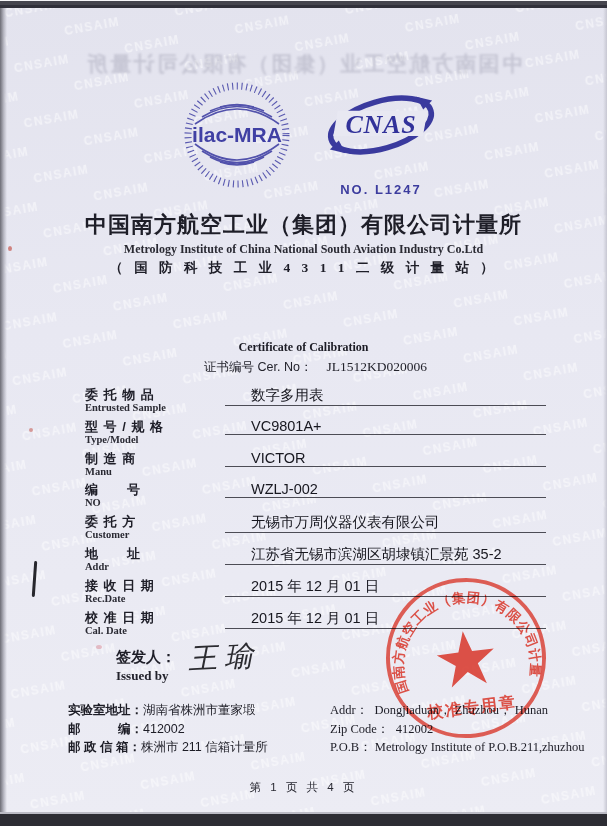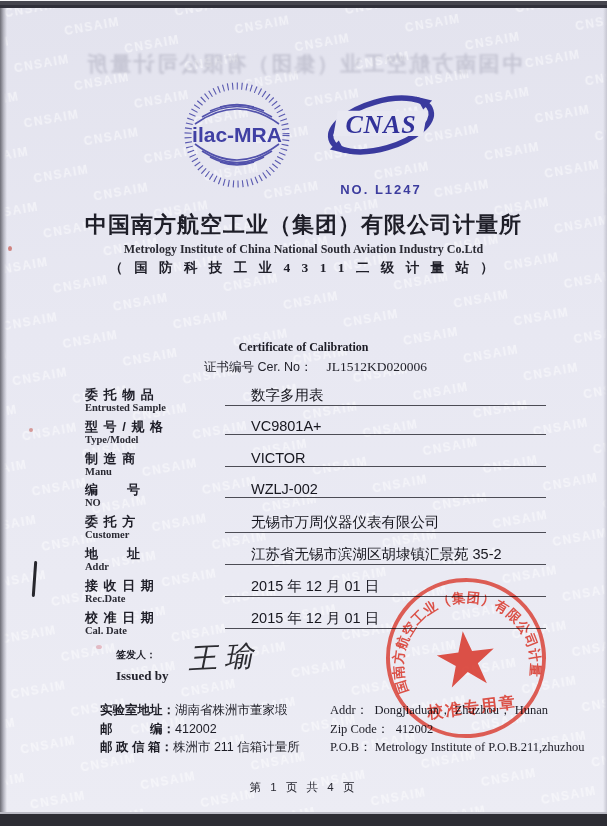--- a/index.html
+++ b/index.html
@@ -65,33 +65,33 @@
   .frow { display:flex; height:31.8px; align-items:flex-start; }
   .flabel { width:140px; padding-top:2px; }
   .flabel .zh { font-size:13px; font-weight:bold; color:#1e1e28; letter-spacing:1px;
                 line-height:14px; white-space:nowrap; }
   .flabel .en { font-size:10.5px; font-weight:bold; color:#2a2a33; line-height:12px;
                 font-family:"Liberation Serif",serif; white-space:nowrap; }
   .fvalue { flex:1; border-bottom:1px solid #4c4c55; padding-left:26px;
             display:flex; align-items:center; font-size:14.5px; color:#17171f; }
 
   
-  .sig-label { position:absolute; left:116px; top:648px; font-size:10px; font-weight:bold; color:#1e1e28; }
+  .sig-label { position:absolute; left:116px; top:648px; font-size:15px; font-weight:bold; color:#1e1e28; }
   .sig-en    { position:absolute; left:116px; top:668px; font-size:13px; font-weight:bold;
                color:#22222b; font-family:"Liberation Serif",serif; }
   .sig-name  { position:absolute; left:188px; top:638px; font-size:29px; color:#2b2b30;
                font-family:"Liberation Serif",serif; font-style:italic;
                transform:rotate(-3deg); letter-spacing:7px; }
 
   
   .stamp { position:absolute; left:380px; top:572px; width:172px; height:172px;
            transform:rotate(-7deg); opacity:0.88; mix-blend-mode:multiply; z-index:10; }
 
   
-  .contact-left  { position:absolute; left:100px;  top:701px; width:250px; }
+  .contact-left  { position:absolute; left:68px;  top:701px; width:250px; }
   .contact-right { position:absolute; left:330px; top:701px; width:265px;
                    font-family:"Liberation Serif",serif; }
   .cline { font-size:12.5px; line-height:18.5px; color:#1d1d26; white-space:nowrap; }
   .contact-left .cline .lbl { font-weight:bold; }
   .contact-right .cline { font-size:12.5px; }
 
   .footer { position:absolute; left:0; top:780px; width:607px; text-align:center;
             font-size:11.5px; letter-spacing:3px; color:#2a2a33; }
 
   

